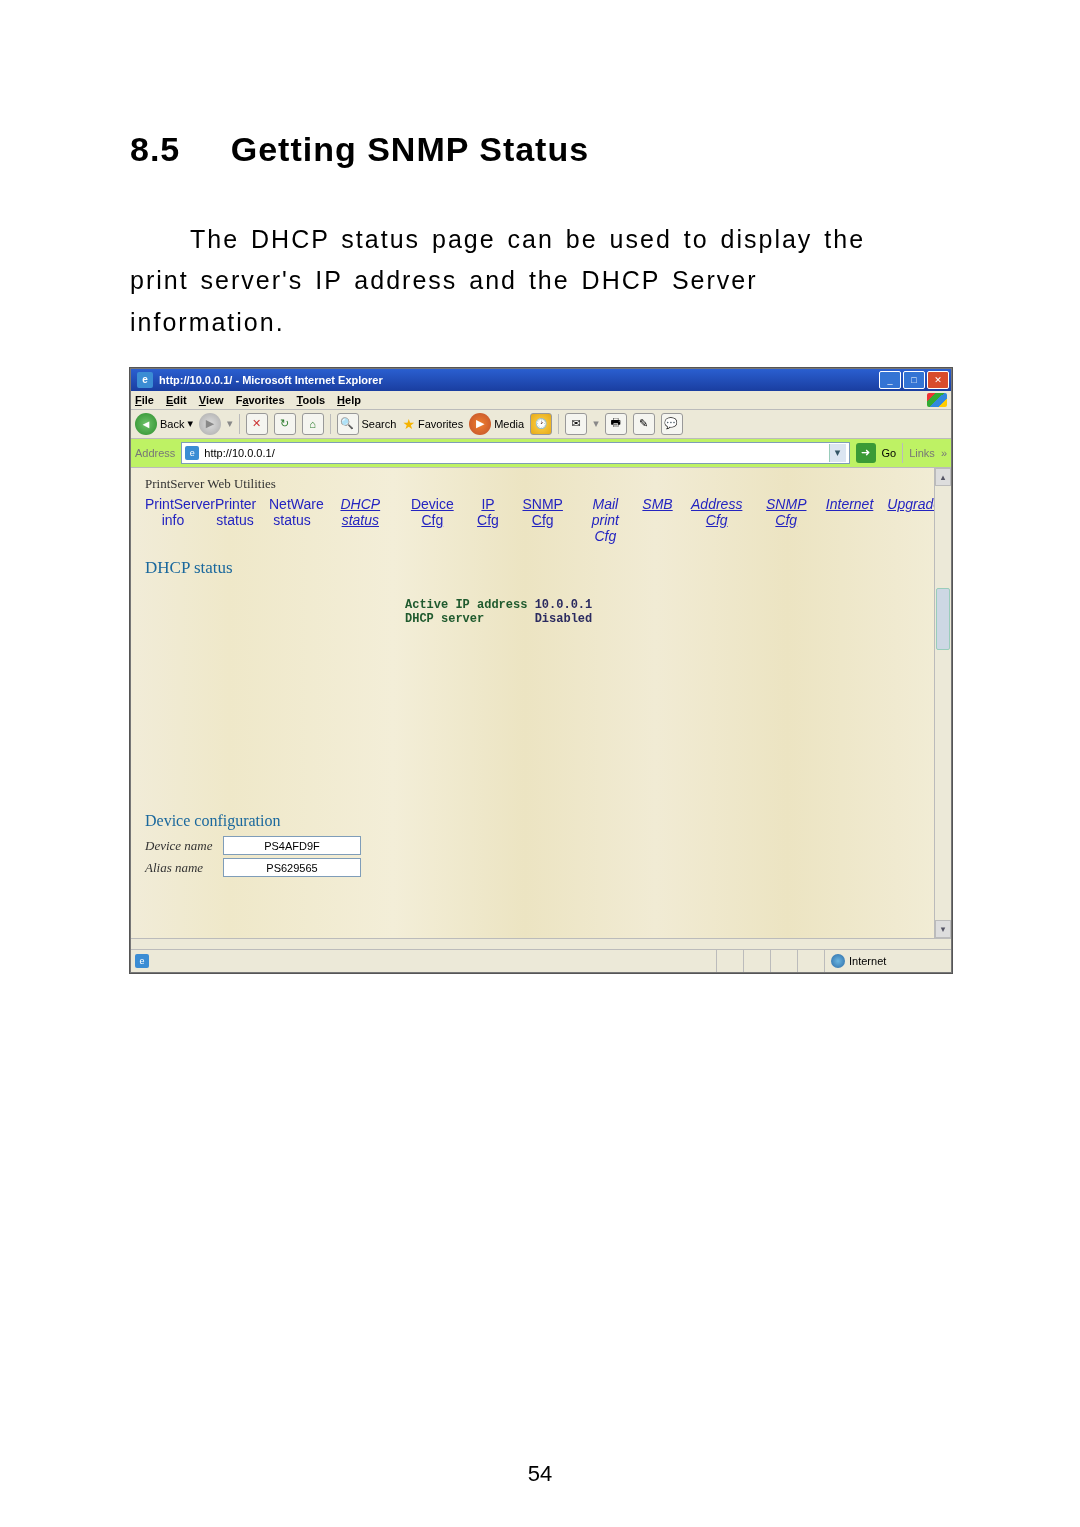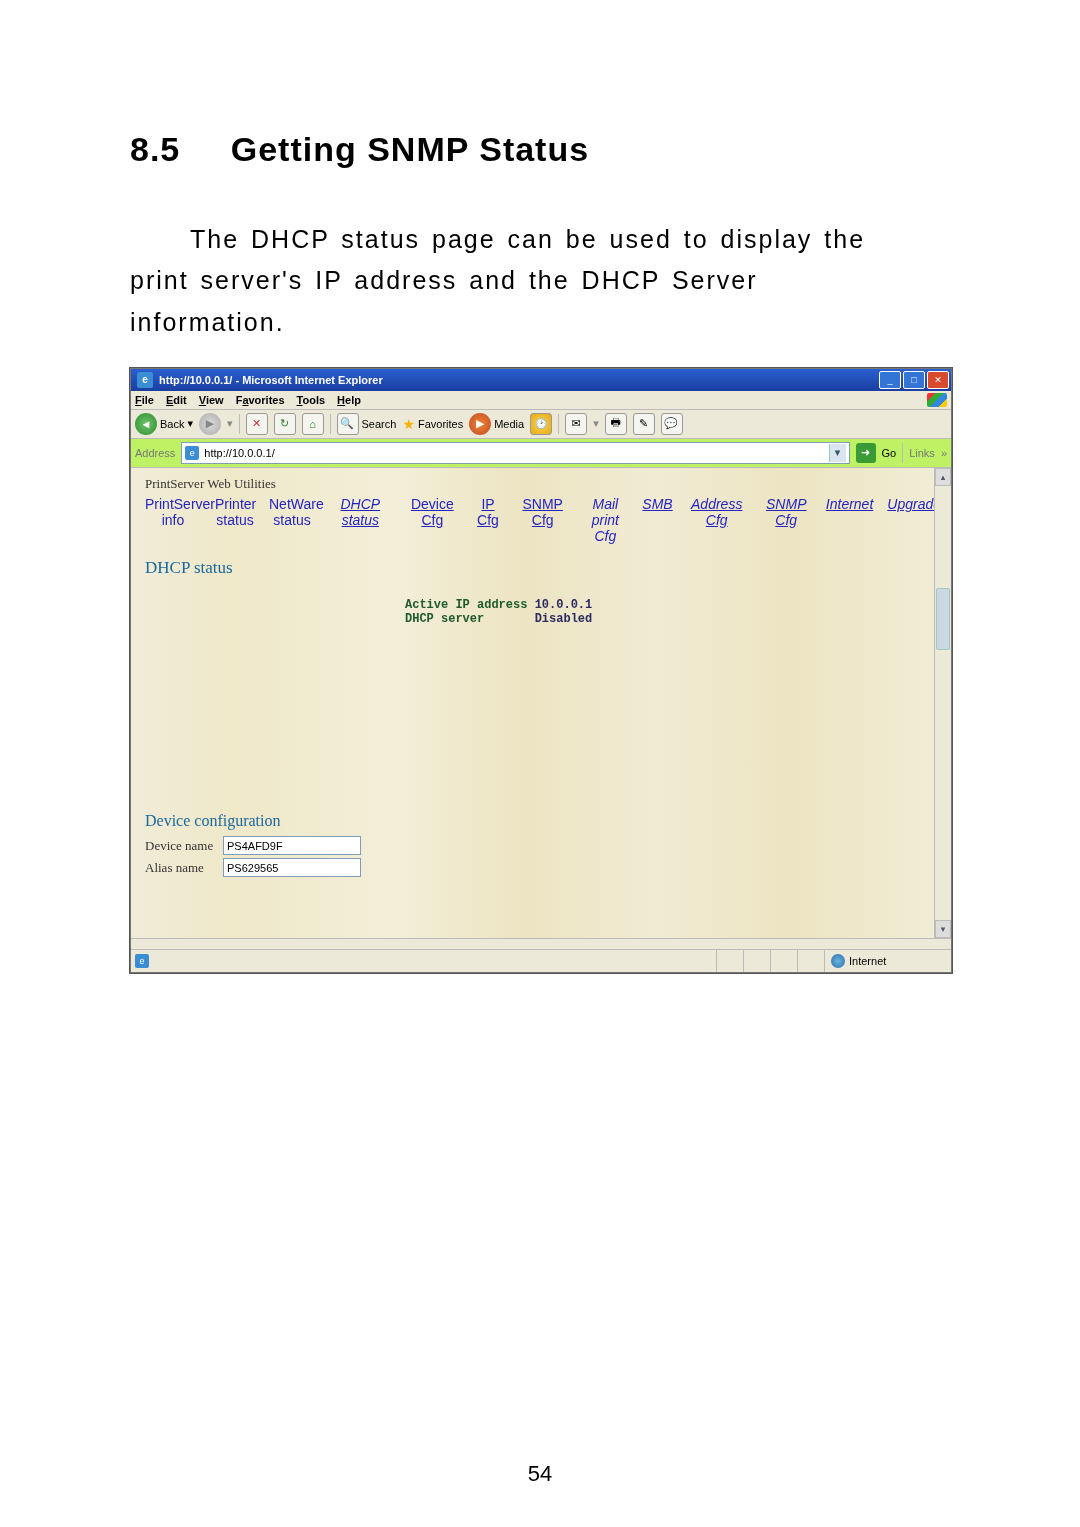--- a/index.html
+++ b/index.html
@@ -52,22 +52,22 @@
   .content-inner{padding:6px 10px 10px 14px;}
   .ps-title{font-family:'Times New Roman',serif;font-size:13px;color:#333;margin:2px 0 4px 0;}
   .navlinks{display:flex;gap:14px;font-size:14px;flex-wrap:nowrap;}
   .navlinks a{color:#2424c0;text-decoration:underline;text-align:center;line-height:1.15;}
   .navlinks a.twoline{display:inline-block;}
   .dhcp-title{font-family:'Times New Roman',serif;font-size:17px;color:#1a689d;margin:14px 0 0 0;}
   .mono{font-family:'Courier New',monospace;font-size:12px;font-weight:bold;color:#1f5a2e;margin:20px 0 0 260px;white-space:pre;}
   .mono .dk{color:#2b2b60;}
   .dev-cfg{font-family:'Times New Roman',serif;font-size:16px;color:#1a689d;margin:186px 0 6px 0;}
   .cfgrow{display:flex;align-items:center;gap:4px;font-size:11px;color:#222;margin-top:3px;}
-  .cfgrow input{border:1px solid #7f9db9;height:17px;font-size:11px;padding:0 3px;width:130px;background:#fff;}
-  .cfgrow .lbl{font-family:'Times New Roman',serif;font-size:13px;color:#333;width:74px;}
+  .cfgrow input{border:1px solid #7f9db9;height:17px;font-size:11px;padding:0 3px;width:130px;background:#fff;text-align:center;}
+  .cfgrow .lbl{font-family:'Times New Roman',serif;font-size:13px;color:#333;width:74px;font-style:italic;}
   .vscroll{position:absolute;right:0;top:0;width:16px;height:100%;background:#ece9d8;border-left:1px solid #bbb;}
   .vscroll .up,.vscroll .dn{height:16px;display:flex;align-items:center;justify-content:center;color:#556;background:#ddd;border:1px solid #bbb;font-size:9px;}
   .vscroll .dn{position:absolute;bottom:0;left:0;right:0;}
   .vscroll .thumb{position:absolute;left:1px;right:1px;top:120px;height:60px;background:#cdd7e4;border:1px solid #9cb;border-radius:2px;}
 
   .statusbar{background:#ece9d8;border-top:1px solid #bbb;height:22px;display:flex;align-items:center;font-size:11px;}
   .statusbar .left{flex:1;display:flex;align-items:center;padding-left:4px;}
   .statusbar .panes{display:flex;}
   .pane{border-left:1px solid #bbb;height:22px;width:26px;}
   .pane.wide{width:120px;display:flex;align-items:center;gap:4px;padding-left:6px;}

